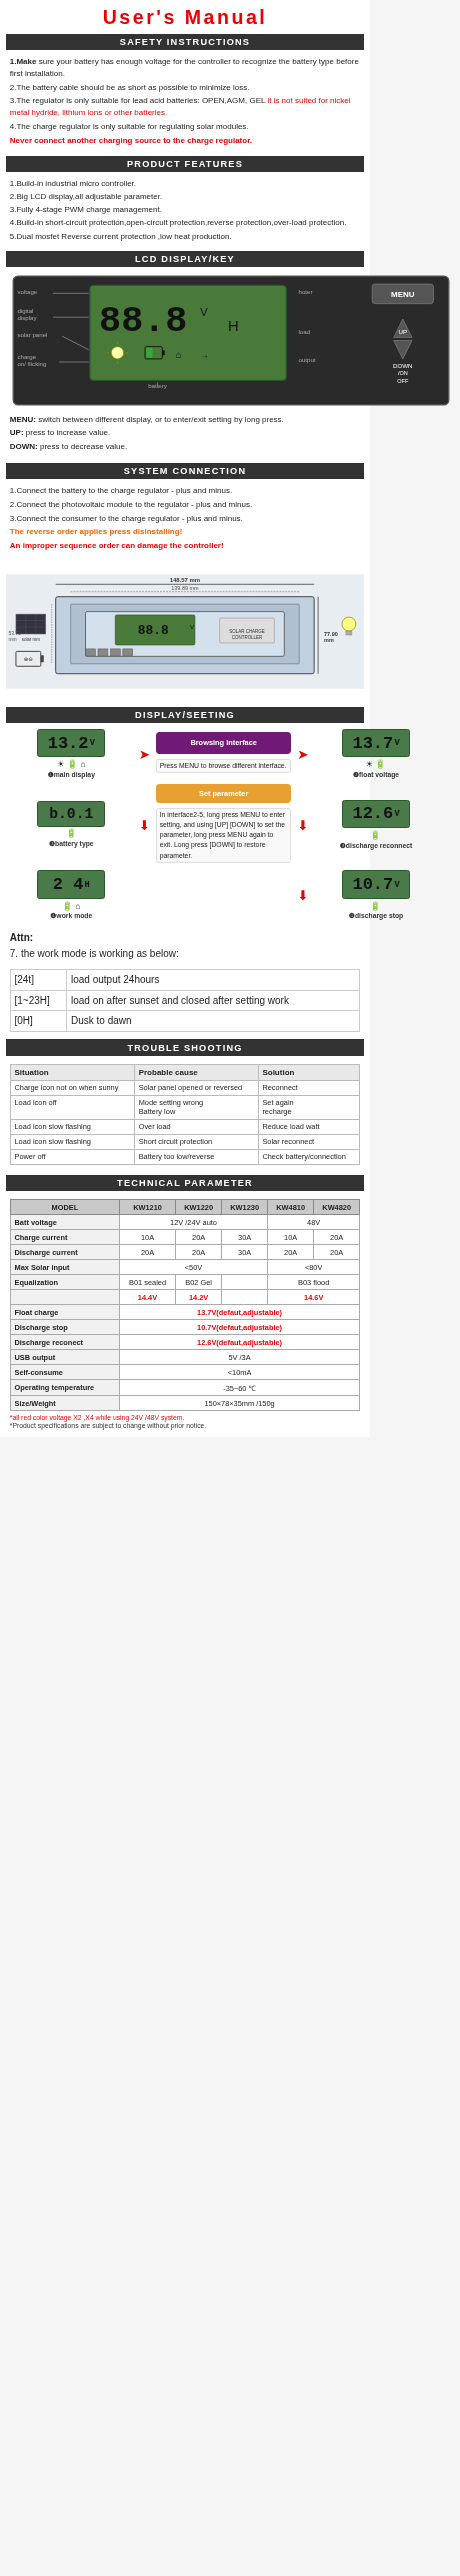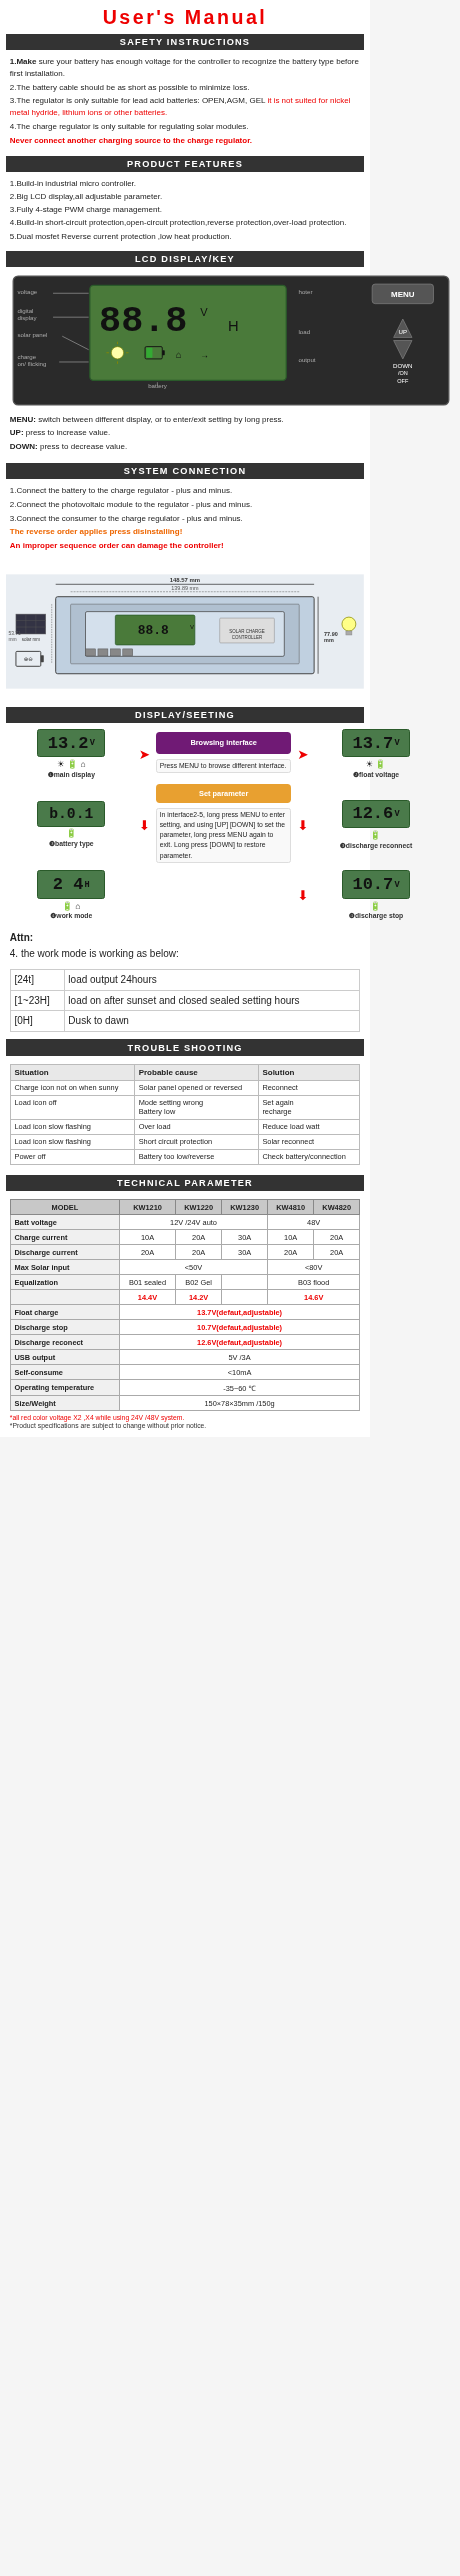--- a/index.html
+++ b/index.html
@@ -432,30 +432,30 @@
         <div style="display:flex;gap:2.5px;margin-top:1.8px;">
           <span style="font-size:8.6px;">🔋</span>
         </div>
         <div class="disp-item-label">❹discharge stop</div>
       </div>
     </div>
   </div>
 
   <div class="attn-block">
     <p><span class="bold">Attn:</span></p>
-    <p>4. the work mode is working as below:</p>
+    <p>7. the work mode is working as below:</p>
     <table class="attn-table">
       <tbody>
           <tr>
         <td>[24t]</td>
         <td>load output 24hours</td>
       </tr>
       <tr>
         <td>[1~23H]</td>
-        <td>load on after sunset and closed sealed setting hours</td>
+        <td>load on after sunset and closed after setting work</td>
       </tr>
       <tr>
         <td>[0H]</td>
         <td>Dusk to dawn</td>
       </tr>
     </tbody>
       </table>
   </div>
 
   <div class="section-header">TROUBLE SHOOTING</div>

